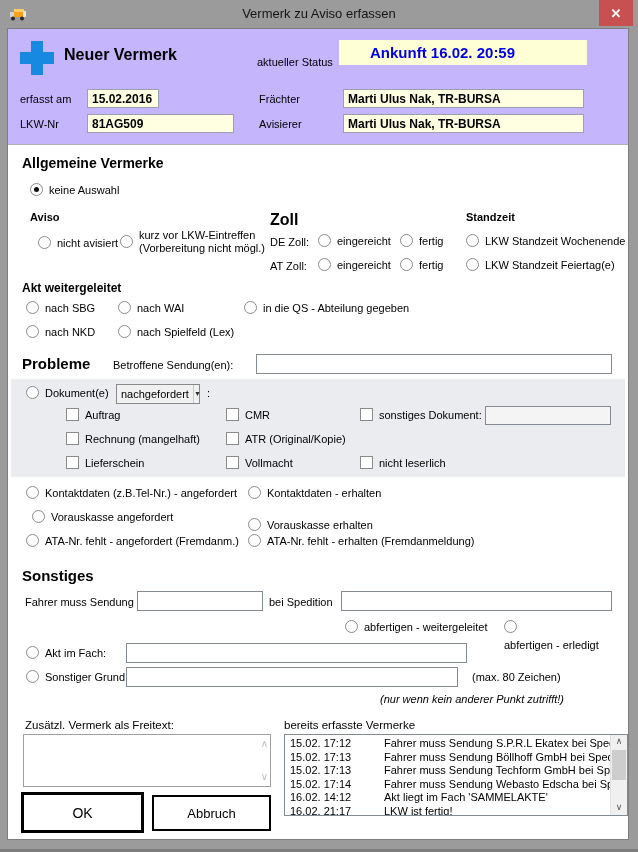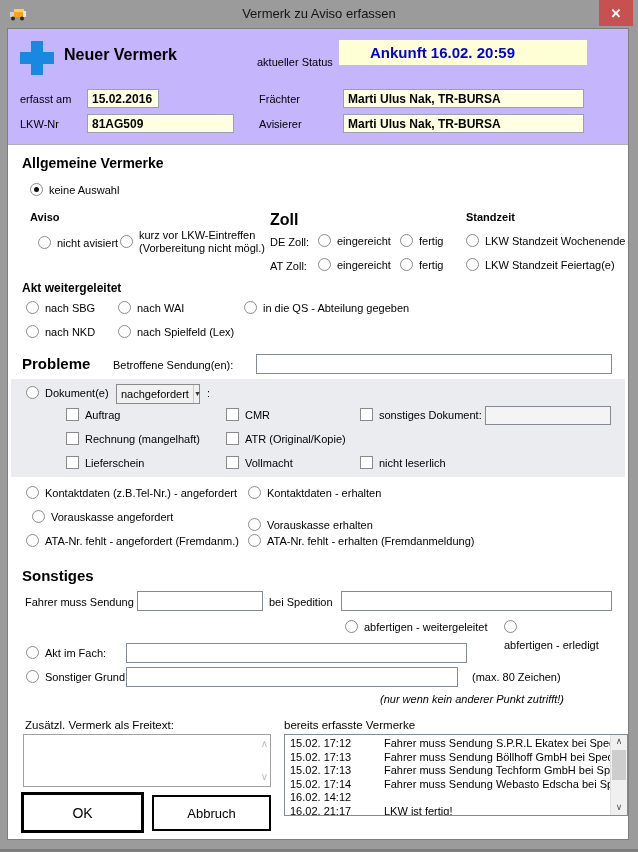--- a/index.html
+++ b/index.html
@@ -290,20 +290,21 @@
         <div class="lrow">
             <span class="t">15.02. 17:13</span>
             <span class="x">Fahrer muss Sendung Techform GmbH bei Spedition Bu</span>
           </div>
         <div class="lrow">
             <span class="t">15.02. 17:14</span>
             <span class="x">Fahrer muss Sendung Webasto Edscha bei Spedition Sc</span>
           </div>
         <div class="lrow">
             <span class="t">16.02. 14:12</span>
+            <span class="x">Akt liegt im Fach 'SAMMELAKTE'</span>
           </div>
         <div class="lrow">
             <span class="t">16.02. 21:17</span>
             <span class="x">LKW ist fertig!</span>
           </div>
         <div class="lrow">
             <span class="t">16.02. 21:19</span>
             <span class="x">DE Zoll eingereicht</span>
           </div>
       </div>

